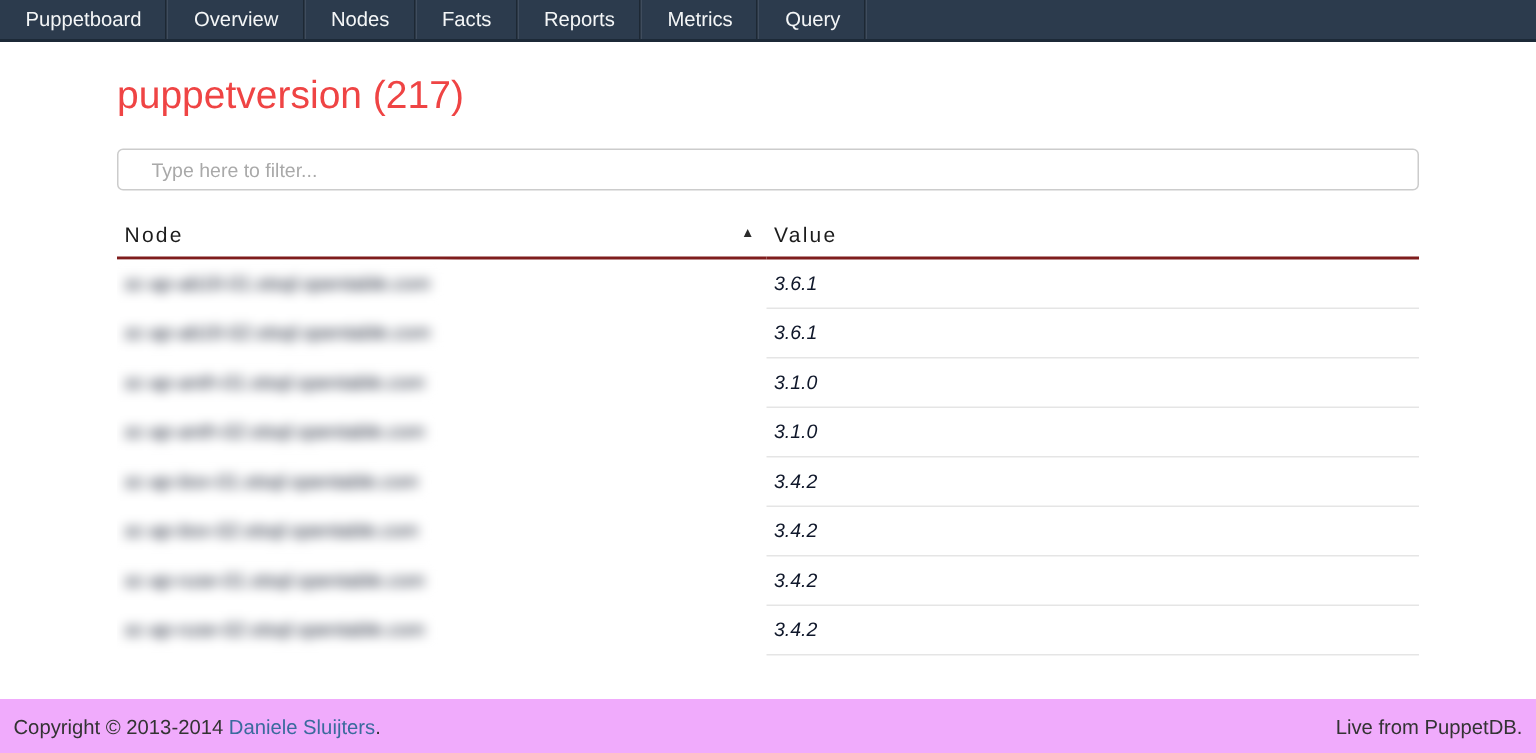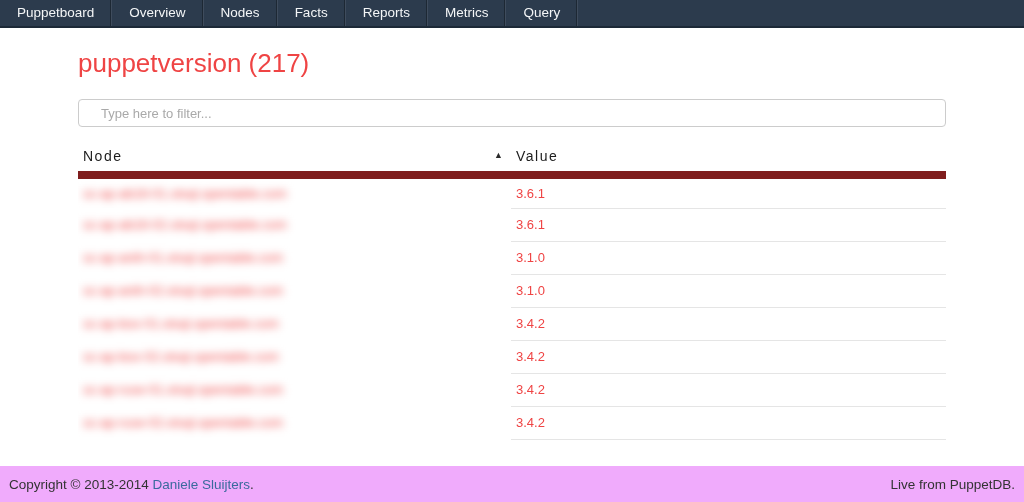--- a/index.html
+++ b/index.html
@@ -78,39 +78,39 @@
     table-layout:fixed;
   }
   table.facts th {
     position:relative;
     text-align:left;
     font-weight:400;
     font-size:14px;
     letter-spacing:1.5px;
     color:#1c1c1c;
     padding:5px 5px 7px 5px;
-    border-bottom:8px solid #7f1d1d;
+    border-bottom:2px solid #7f1d1d;
     cursor:pointer;
   }
   th.col-node { width:433px; }
   .sort-arrow {
     position:absolute;
     right:8px; top:7px;
     font-size:9px;
     letter-spacing:0;
     color:#2b2b2b;
   }
   table.facts td {
     height:33px;
     padding:0 5px;
     vertical-align:middle;
     white-space:nowrap;
     overflow:hidden;
   }
-  table.facts td a { color:#ef4444; text-decoration:none; }
+  table.facts td a { color:#0f172a; text-decoration:none;font-style:italic; }
   tbody td.cell-value { border-bottom:1px solid #e5e5e5; }
   tbody td.cell-node  { border-bottom:1px solid #e5e5e5; }
   tbody tr.is-blurred td.cell-node { border-bottom-color:transparent; }
   .redacted {
     display:inline-block;
     filter:blur(4px);
     background:#ffffff;
     padding:8px 12px;
     margin:-8px -12px;
     border-radius:2px;

